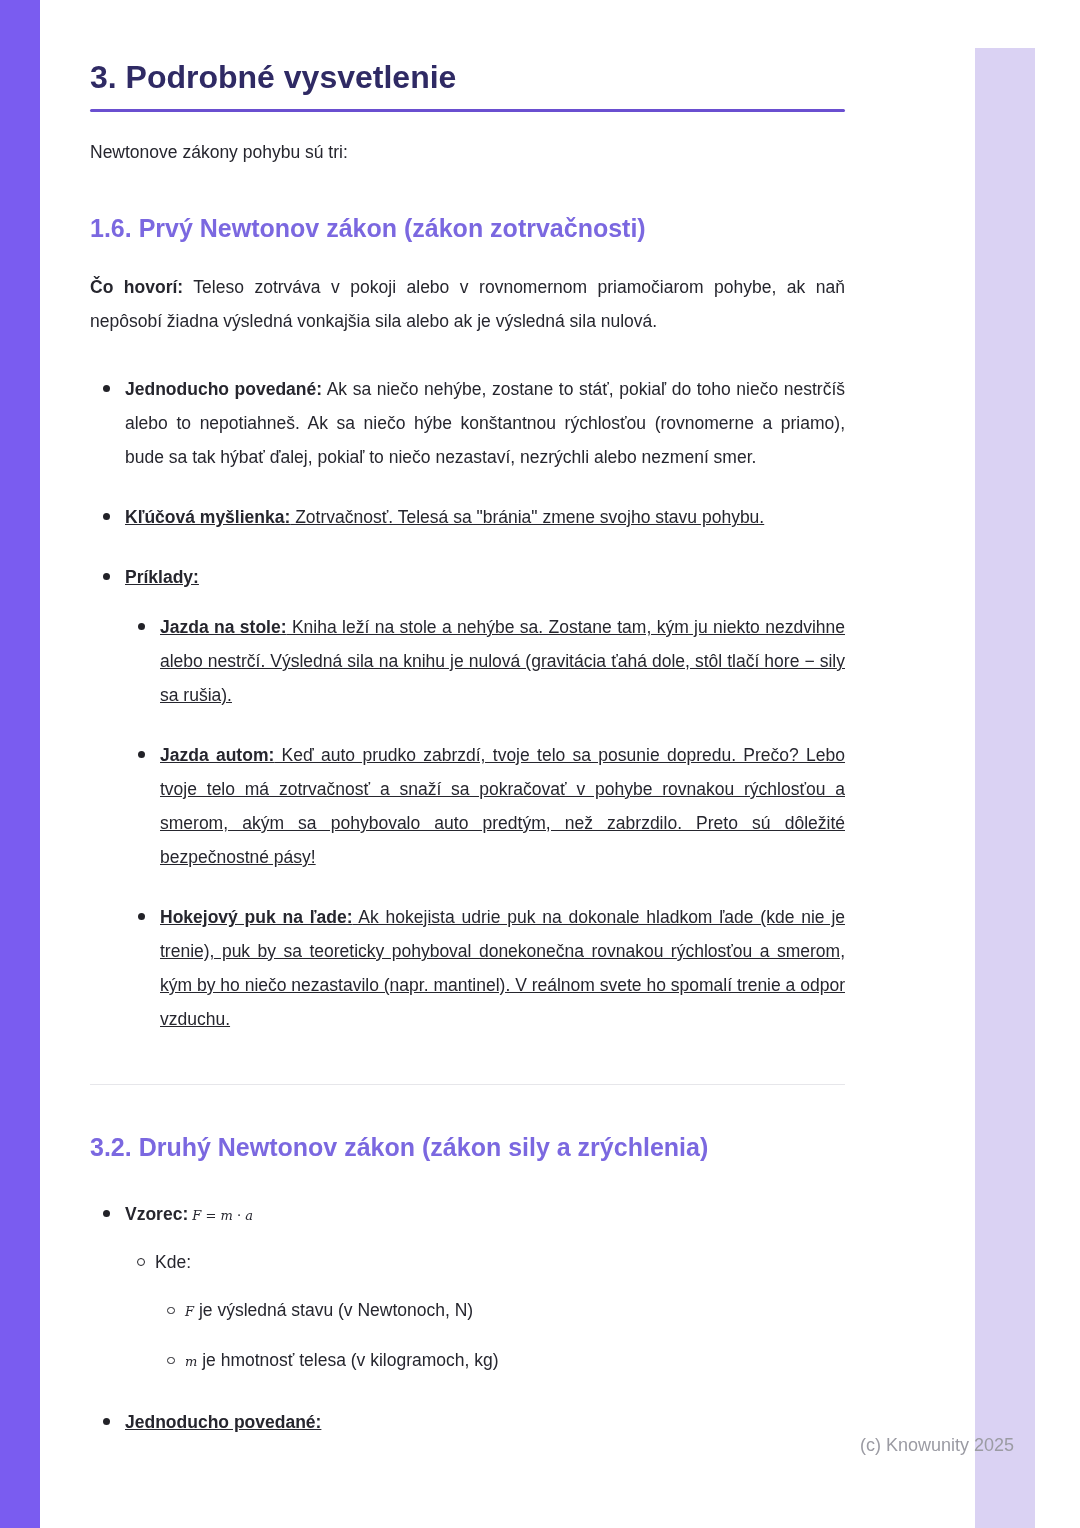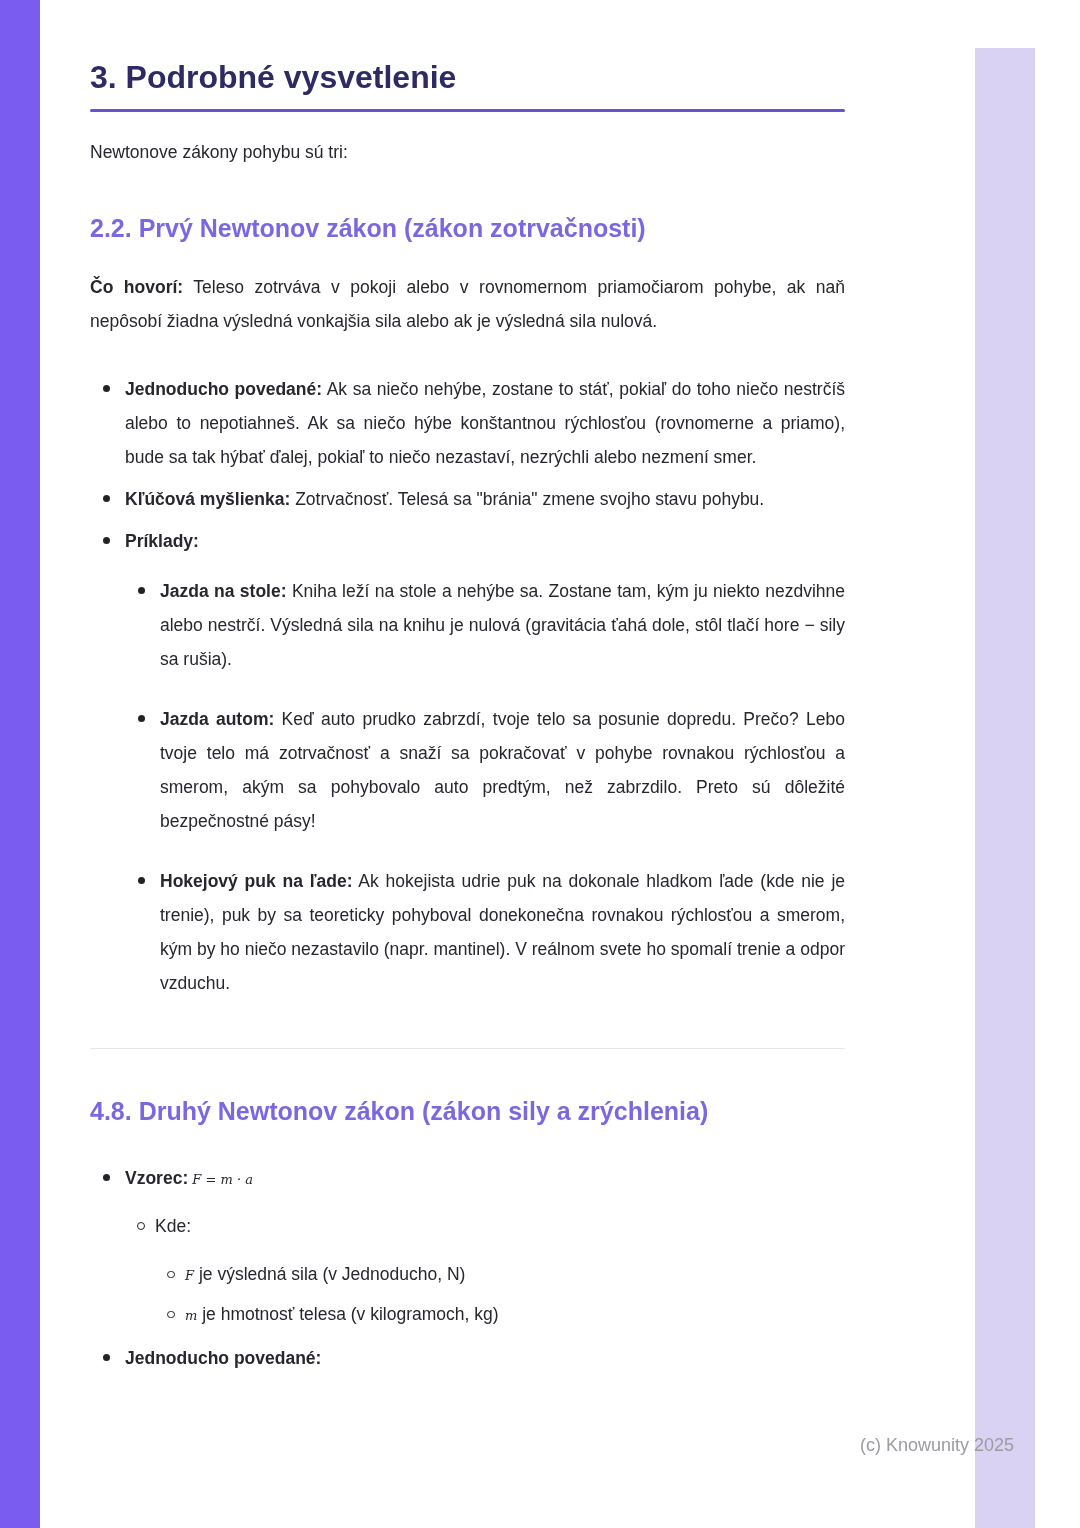--- a/index.html
+++ b/index.html
@@ -28,80 +28,80 @@
   }
   h1{margin:58px 0 0;font-size:32px;line-height:38px;font-weight:700;color:var(--heading-dark);}
   .title-rule{margin-top:13px;height:3px;background:var(--title-rule);border-radius:2px;}
   .intro{margin:26px 0 0;line-height:28px;}
   h2{margin:46px 0 0;font-size:25px;line-height:32px;font-weight:700;color:var(--heading-purple);}
   p.body{margin:26px 0 0;text-align:justify;}
   b{font-weight:700;}
   ul{list-style:none;margin:0;padding:0;}
   ul.l1{margin-top:34px;}
   .l1 > li{position:relative;padding-left:35px;text-align:justify;}
-  .l1 > li + li{margin-top:8px;}
+  .l1 > li + li{margin-top:26px;text-decoration:underline;}
   .l1 > li::before{content:"";position:absolute;left:13px;top:13px;width:7px;height:7px;border-radius:50%;background:#222228;}
   ul.l2{margin-top:16px;}
   .l2 > li{position:relative;padding-left:35px;text-align:justify;}
   .l2 > li + li{margin-top:26px;}
   .l2 > li::before{content:"";position:absolute;left:13px;top:13px;width:7px;height:7px;border-radius:50%;background:#222228;}
   ul.c1{margin-top:12px;}
   .c1 > li{position:relative;padding-left:30px;}
   .c1 > li::before{content:"";position:absolute;left:12px;top:13px;width:6px;height:6px;border-radius:50%;border:1.7px solid #222228;background:transparent;}
   ul.c2{margin-top:14px;}
   .c2 > li{position:relative;padding-left:30px;}
-  .c2 > li + li{margin-top:4px;}
+  .c2 > li + li{margin-top:14px;}
   .c2 > li::before{content:"";position:absolute;left:12px;top:13.5px;width:5.5px;height:5.5px;border-radius:50%;border:1.6px solid #222228;background:transparent;}
   .divider{margin-top:48px;height:1px;background:var(--divider);}
   .sec2-list{margin-top:32px;}
   .math{font-family:"DejaVu Serif", serif;font-size:13px;}
   .math i{font-style:italic;font-weight:400;}
   .footer{position:absolute;top:1437px;right:66px;font-size:18px;line-height:16px;color:var(--footer-text);}
 </style>
 </head>
 <body>
 
 <div class="left-bar"></div>
 <div class="right-stripe"></div>
 
 <div class="content">
 
   <h1>3. Podrobné vysvetlenie</h1>
   <div class="title-rule"></div>
 
   <p class="intro">Newtonove zákony pohybu sú tri:</p>
 
-  <h2>2.2. Prvý Newtonov zákon (zákon zotrvačnosti)</h2>
+  <h2>1.6. Prvý Newtonov zákon (zákon zotrvačnosti)</h2>
 
   <p class="body"><b>Čo hovorí:</b><span> Teleso zotrváva v pokoji alebo v rovnomernom priamočiarom pohybe, ak naň nepôsobí žiadna výsledná vonkajšia sila alebo ak je výsledná sila nulová.</span></p>
 
   <ul class="l1">
     <li><b>Jednoducho povedané:</b><span> Ak sa niečo nehýbe, zostane to stáť, pokiaľ do toho niečo nestrčíš alebo to nepotiahneš. Ak sa niečo hýbe konštantnou rýchlosťou (rovnomerne a priamo), bude sa tak hýbať ďalej, pokiaľ to niečo nezastaví, nezrýchli alebo nezmení smer.</span></li>
     <li><b>Kľúčová myšlienka:</b><span> Zotrvačnosť. Telesá sa "bránia" zmene svojho stavu pohybu.</span></li>
     <li><b>Príklady:</b>
       <ul class="l2">
         <li><b>Jazda na stole:</b><span> Kniha leží na stole a nehýbe sa. Zostane tam, kým ju niekto nezdvihne alebo nestrčí. Výsledná sila na knihu je nulová (gravitácia ťahá dole, stôl tlačí hore − sily sa rušia).</span></li>
         <li><b>Jazda autom:</b><span> Keď auto prudko zabrzdí, tvoje telo sa posunie dopredu. Prečo? Lebo tvoje telo má zotrvačnosť a snaží sa pokračovať v pohybe rovnakou rýchlosťou a smerom, akým sa pohybovalo auto predtým, než zabrzdilo. Preto sú dôležité bezpečnostné pásy!</span></li>
         <li><b>Hokejový puk na ľade:</b><span> Ak hokejista udrie puk na dokonale hladkom ľade (kde nie je trenie), puk by sa teoreticky pohyboval donekonečna rovnakou rýchlosťou a smerom, kým by ho niečo nezastavilo (napr. mantinel). V reálnom svete ho spomalí trenie a odpor vzduchu.</span></li>
       </ul>
     </li>
   </ul>
 
   <div class="divider"></div>
 
-  <h2>4.8. Druhý Newtonov zákon (zákon sily a zrýchlenia)</h2>
+  <h2>3.2. Druhý Newtonov zákon (zákon sily a zrýchlenia)</h2>
 
 
   <ul class="l1 sec2-list">
     <li>
       <b>Vzorec:</b><span class="math"> <i>F</i><span> = </span><i>m</i><span> · </span><i>a</i></span>
       <ul class="c1">
         <li><span>Kde:</span>
           <ul class="c2">
-            <li><span class="math"><i>F</i></span><span> je výsledná sila (v Jednoducho, N)</span></li>
+            <li><span class="math"><i>F</i></span><span> je výsledná stavu (v Newtonoch, N)</span></li>
             <li><span class="math"><i>m</i></span><span> je hmotnosť telesa (v kilogramoch, kg)</span></li>
           </ul>
         </li>
       </ul>
     </li>
     <li><b>Jednoducho povedané:</b></li>
   </ul>
 
 </div>
 

